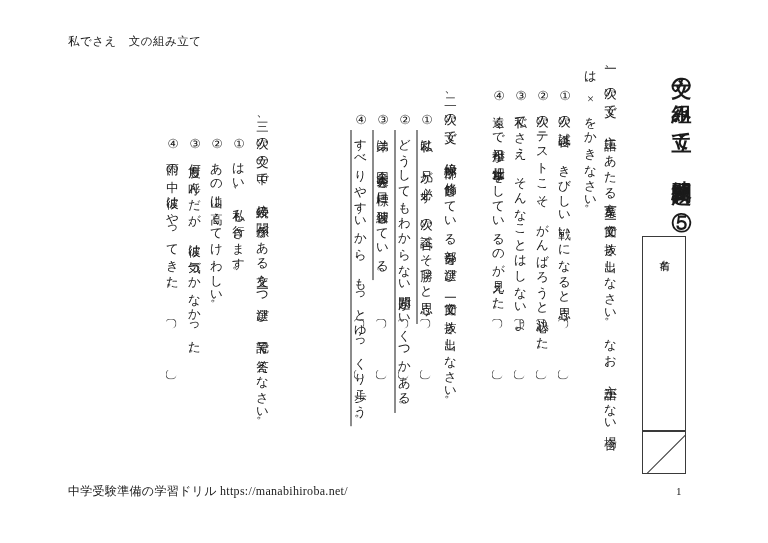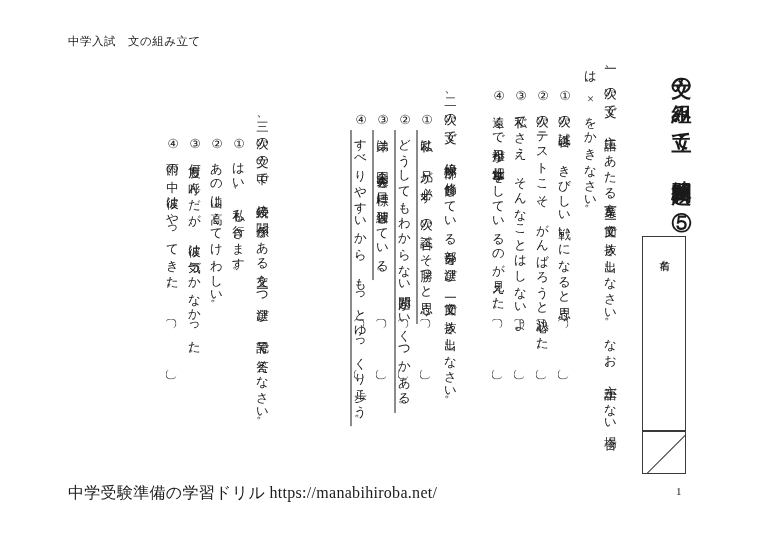--- a/index.html
+++ b/index.html
@@ -22,21 +22,21 @@
     left: 68px;
     top: 34px;
     font-size: 11.5px;
     letter-spacing: 0.5px;
     white-space: nowrap;
   }
   .ftr-left {
     position: absolute;
     left: 68px;
     top: 483px;
-    font-size: 16px;
+    font-size: 12px;
     letter-spacing: 0.3px;
     white-space: nowrap;
   }
   .ftr-page {
     position: absolute;
     left: 676px;
     top: 485px;
     font-size: 11px;
   }
 
@@ -138,21 +138,21 @@
     bottom: 0;
     border-bottom: 1px solid #4a4a4a;
     transform: rotate(90deg) scaleX(-1);
   }
 </style>
 </head>
 <body>
 
 <div id="page">
 
-  <div class="hdr-left">中学入試　文の組み立て</div>
+  <div class="hdr-left">私でさえ　文の組み立て</div>
 
   <div class="v title">文の組み立て　練習問題 ⑤</div>
 
   <div class="namebox">
     <div class="lbl">名前</div>
   </div>
   <div class="namebox-sub">
     <div class="slash"></div>
   </div>
 

